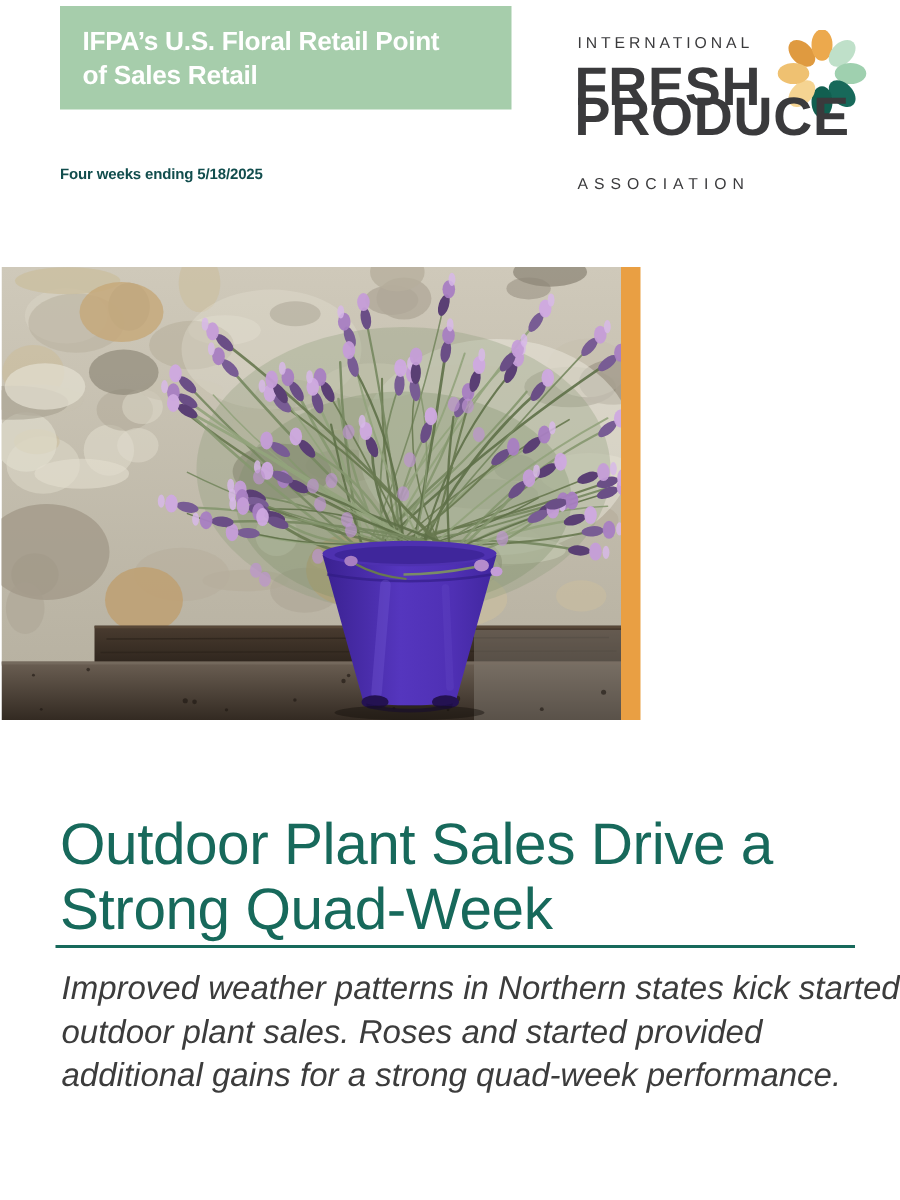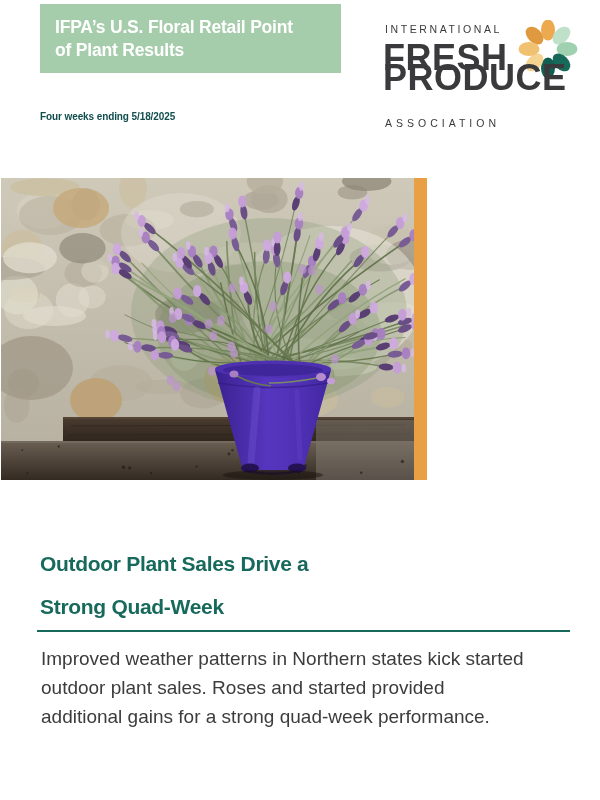--- a/index.html
+++ b/index.html
@@ -38,36 +38,36 @@
   .logo-intl{position:absolute;left:2px;top:3px;font-size:10.5px;letter-spacing:2.6px;font-weight:500;white-space:nowrap;}
   .logo-big{position:absolute;left:0;font-size:36px;font-weight:700;line-height:34px;letter-spacing:0.5px;white-space:nowrap;}
   .logo-fresh{top:21px;}
   .logo-produce{top:41px;}
   .logo-assoc{position:absolute;left:2px;top:97px;font-size:10.5px;letter-spacing:4px;font-weight:400;white-space:nowrap;}
   .petal-icon{position:absolute;left:128px;top:0px;}
   .hero{position:absolute;left:1px;top:178px;width:413px;height:302px;}
   .orange-bar{position:absolute;left:414px;top:178px;width:13px;height:302px;background:var(--orange_accent);}
   .headline{
     position:absolute;left:40px;top:542px;color:var(--heading_teal);
-    font-size:21px;font-weight:700;line-height:43px;letter-spacing:-0.3px;white-space:nowrap;
+    font-size:39px;font-weight:400;line-height:43px;letter-spacing:-0.3px;white-space:nowrap;
   }
   .rule{position:absolute;left:37px;top:630px;width:533px;height:2px;background:var(--heading_teal);}
   .subtitle{
     position:absolute;left:41px;top:644px;color:var(--body_gray);
-    font-size:19px;line-height:29px;white-space:nowrap;
+    font-size:22px;font-style:italic;line-height:29px;white-space:nowrap;
   }
 </style>
 </head>
 <body>
 
 <div class="page">
 
   <div class="banner">
     <div class="banner-line">IFPA’s U.S. Floral Retail Point</div>
-    <div class="banner-line">of Plant Results</div>
+    <div class="banner-line">of Sales Retail</div>
   </div>
 
   <div class="dateline">Four weeks ending 5/18/2025</div>
 
   <div class="logo">
     <div class="logo-intl">INTERNATIONAL</div>
     <div class="logo-big logo-fresh">FRESH</div>
     <svg class="petal-icon" id="petal-icon" width="74" height="58" viewBox="0 0 74 58">
         <g transform="translate(37,29) rotate(-45)">
           <ellipse cx="0" cy="-19" rx="7" ry="10.5" fill="#DF9A40"></ellipse>

